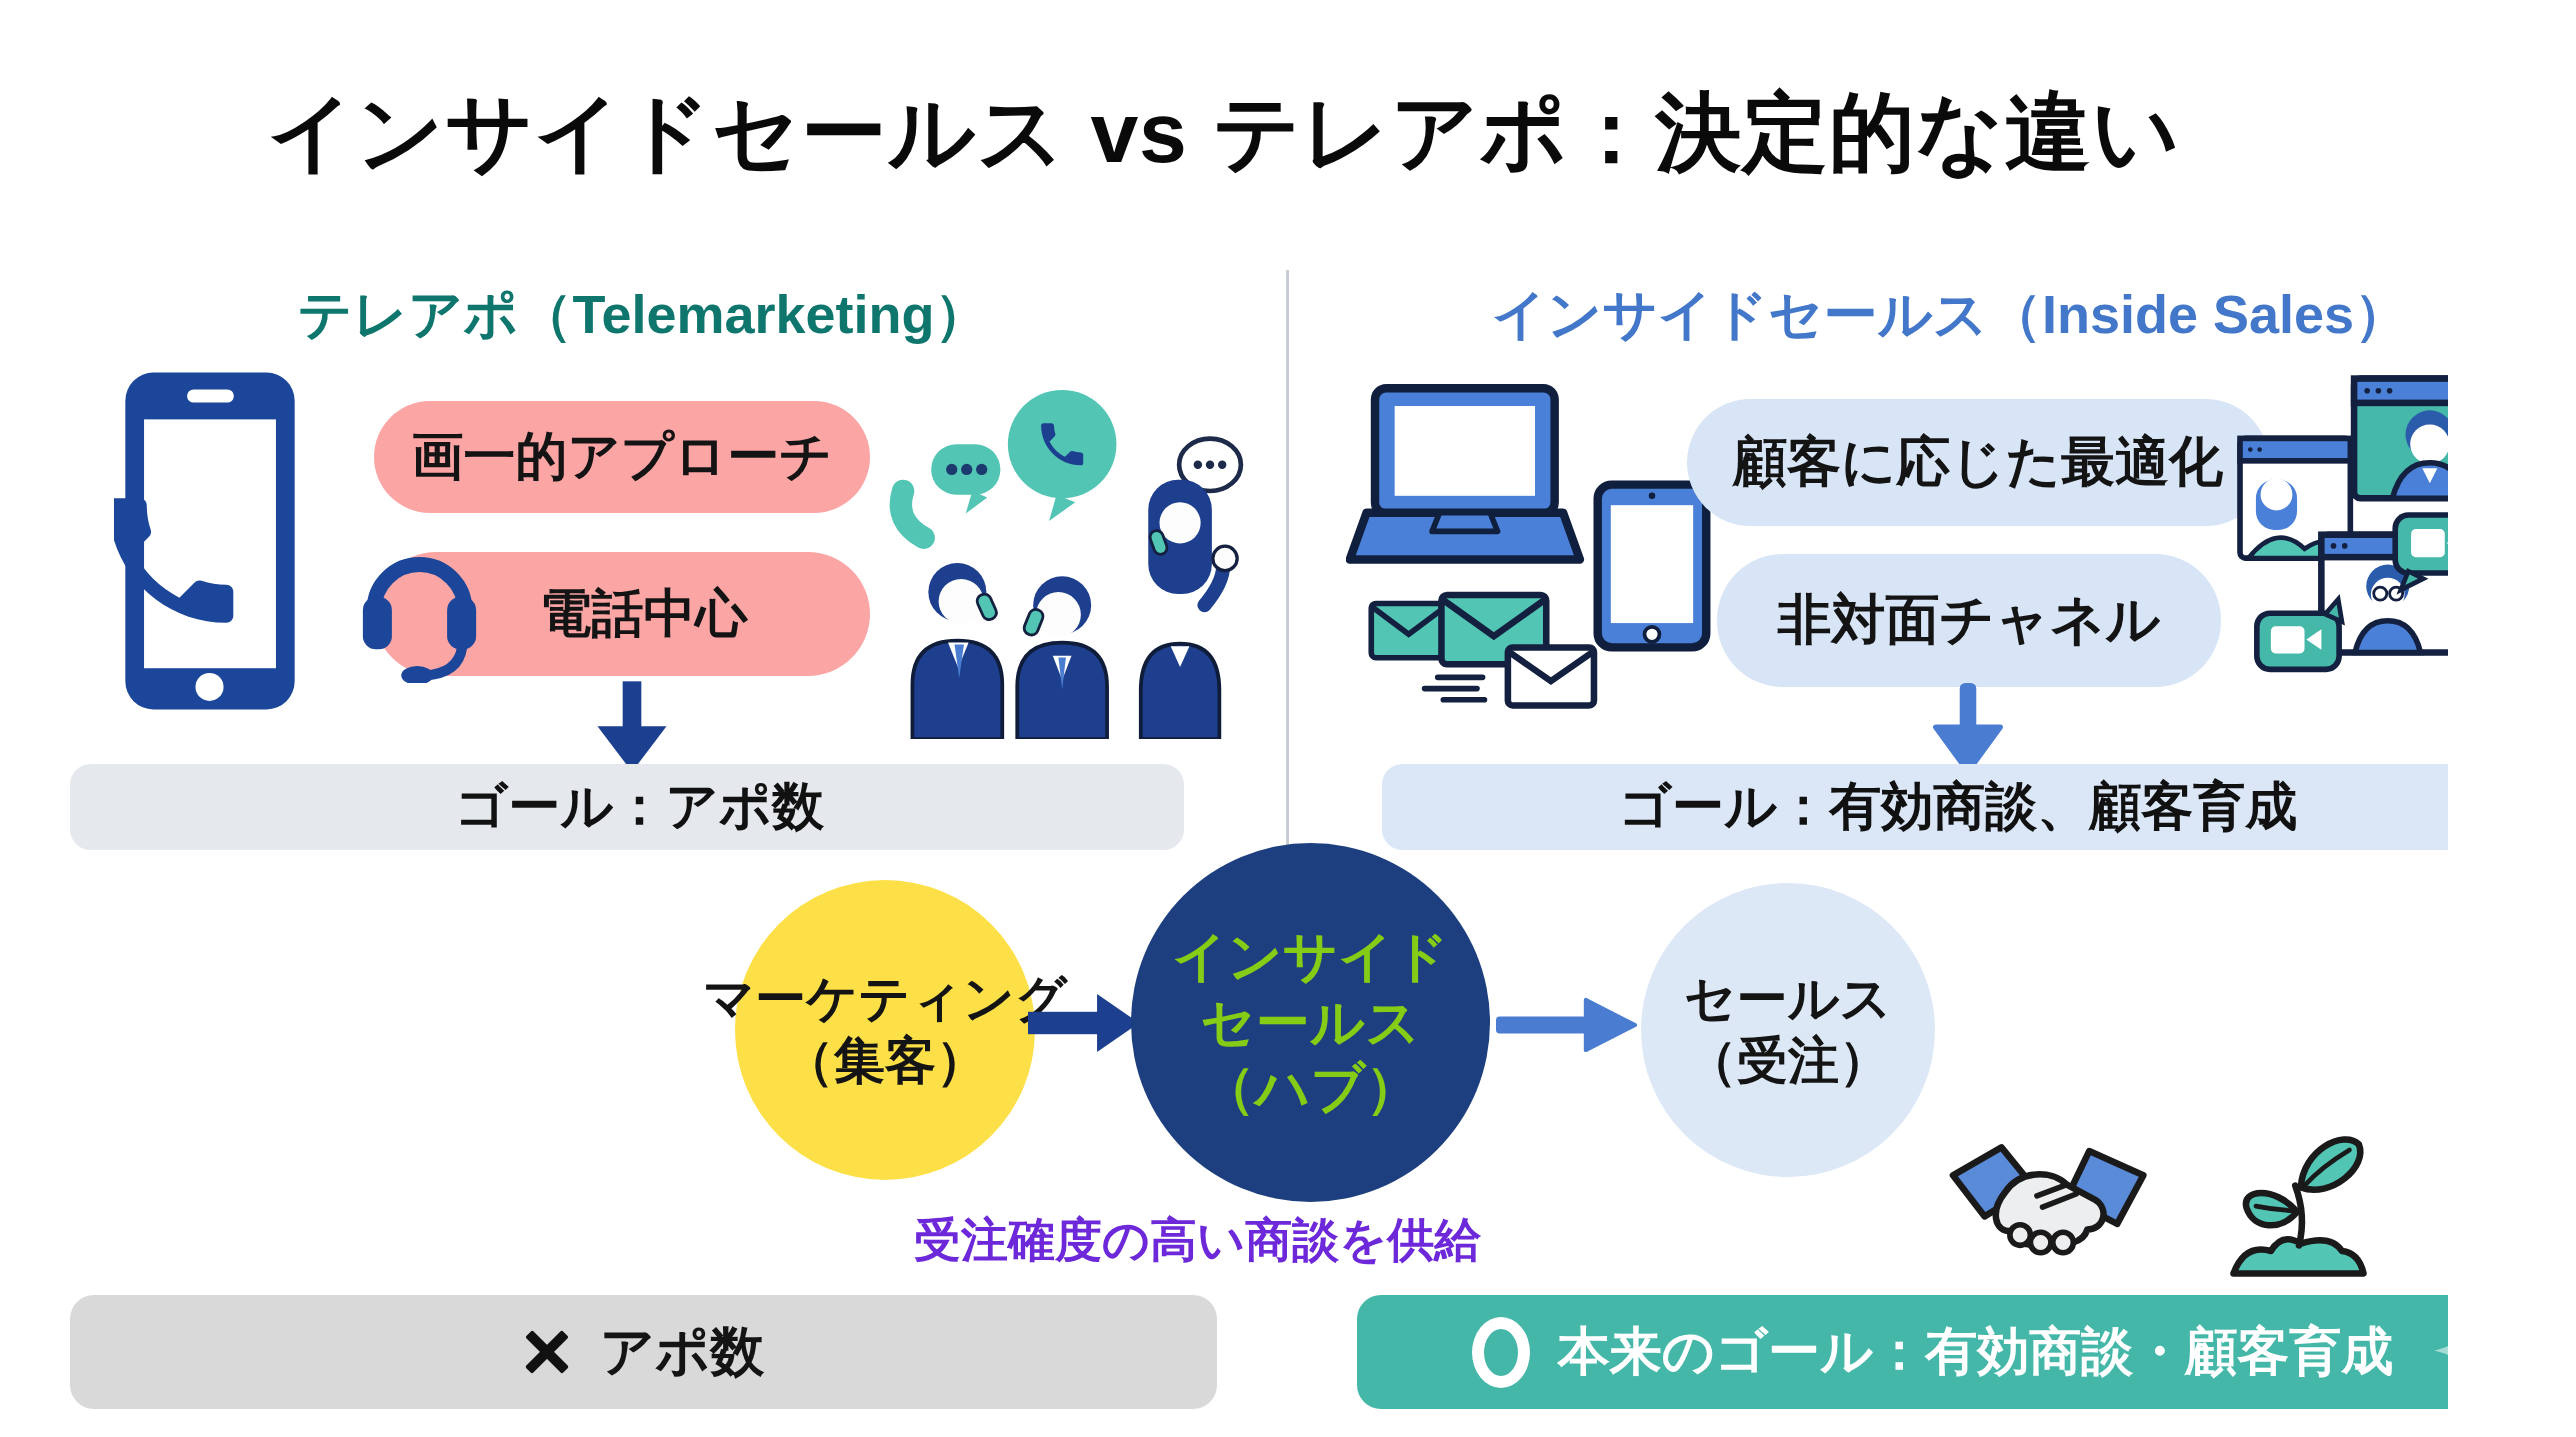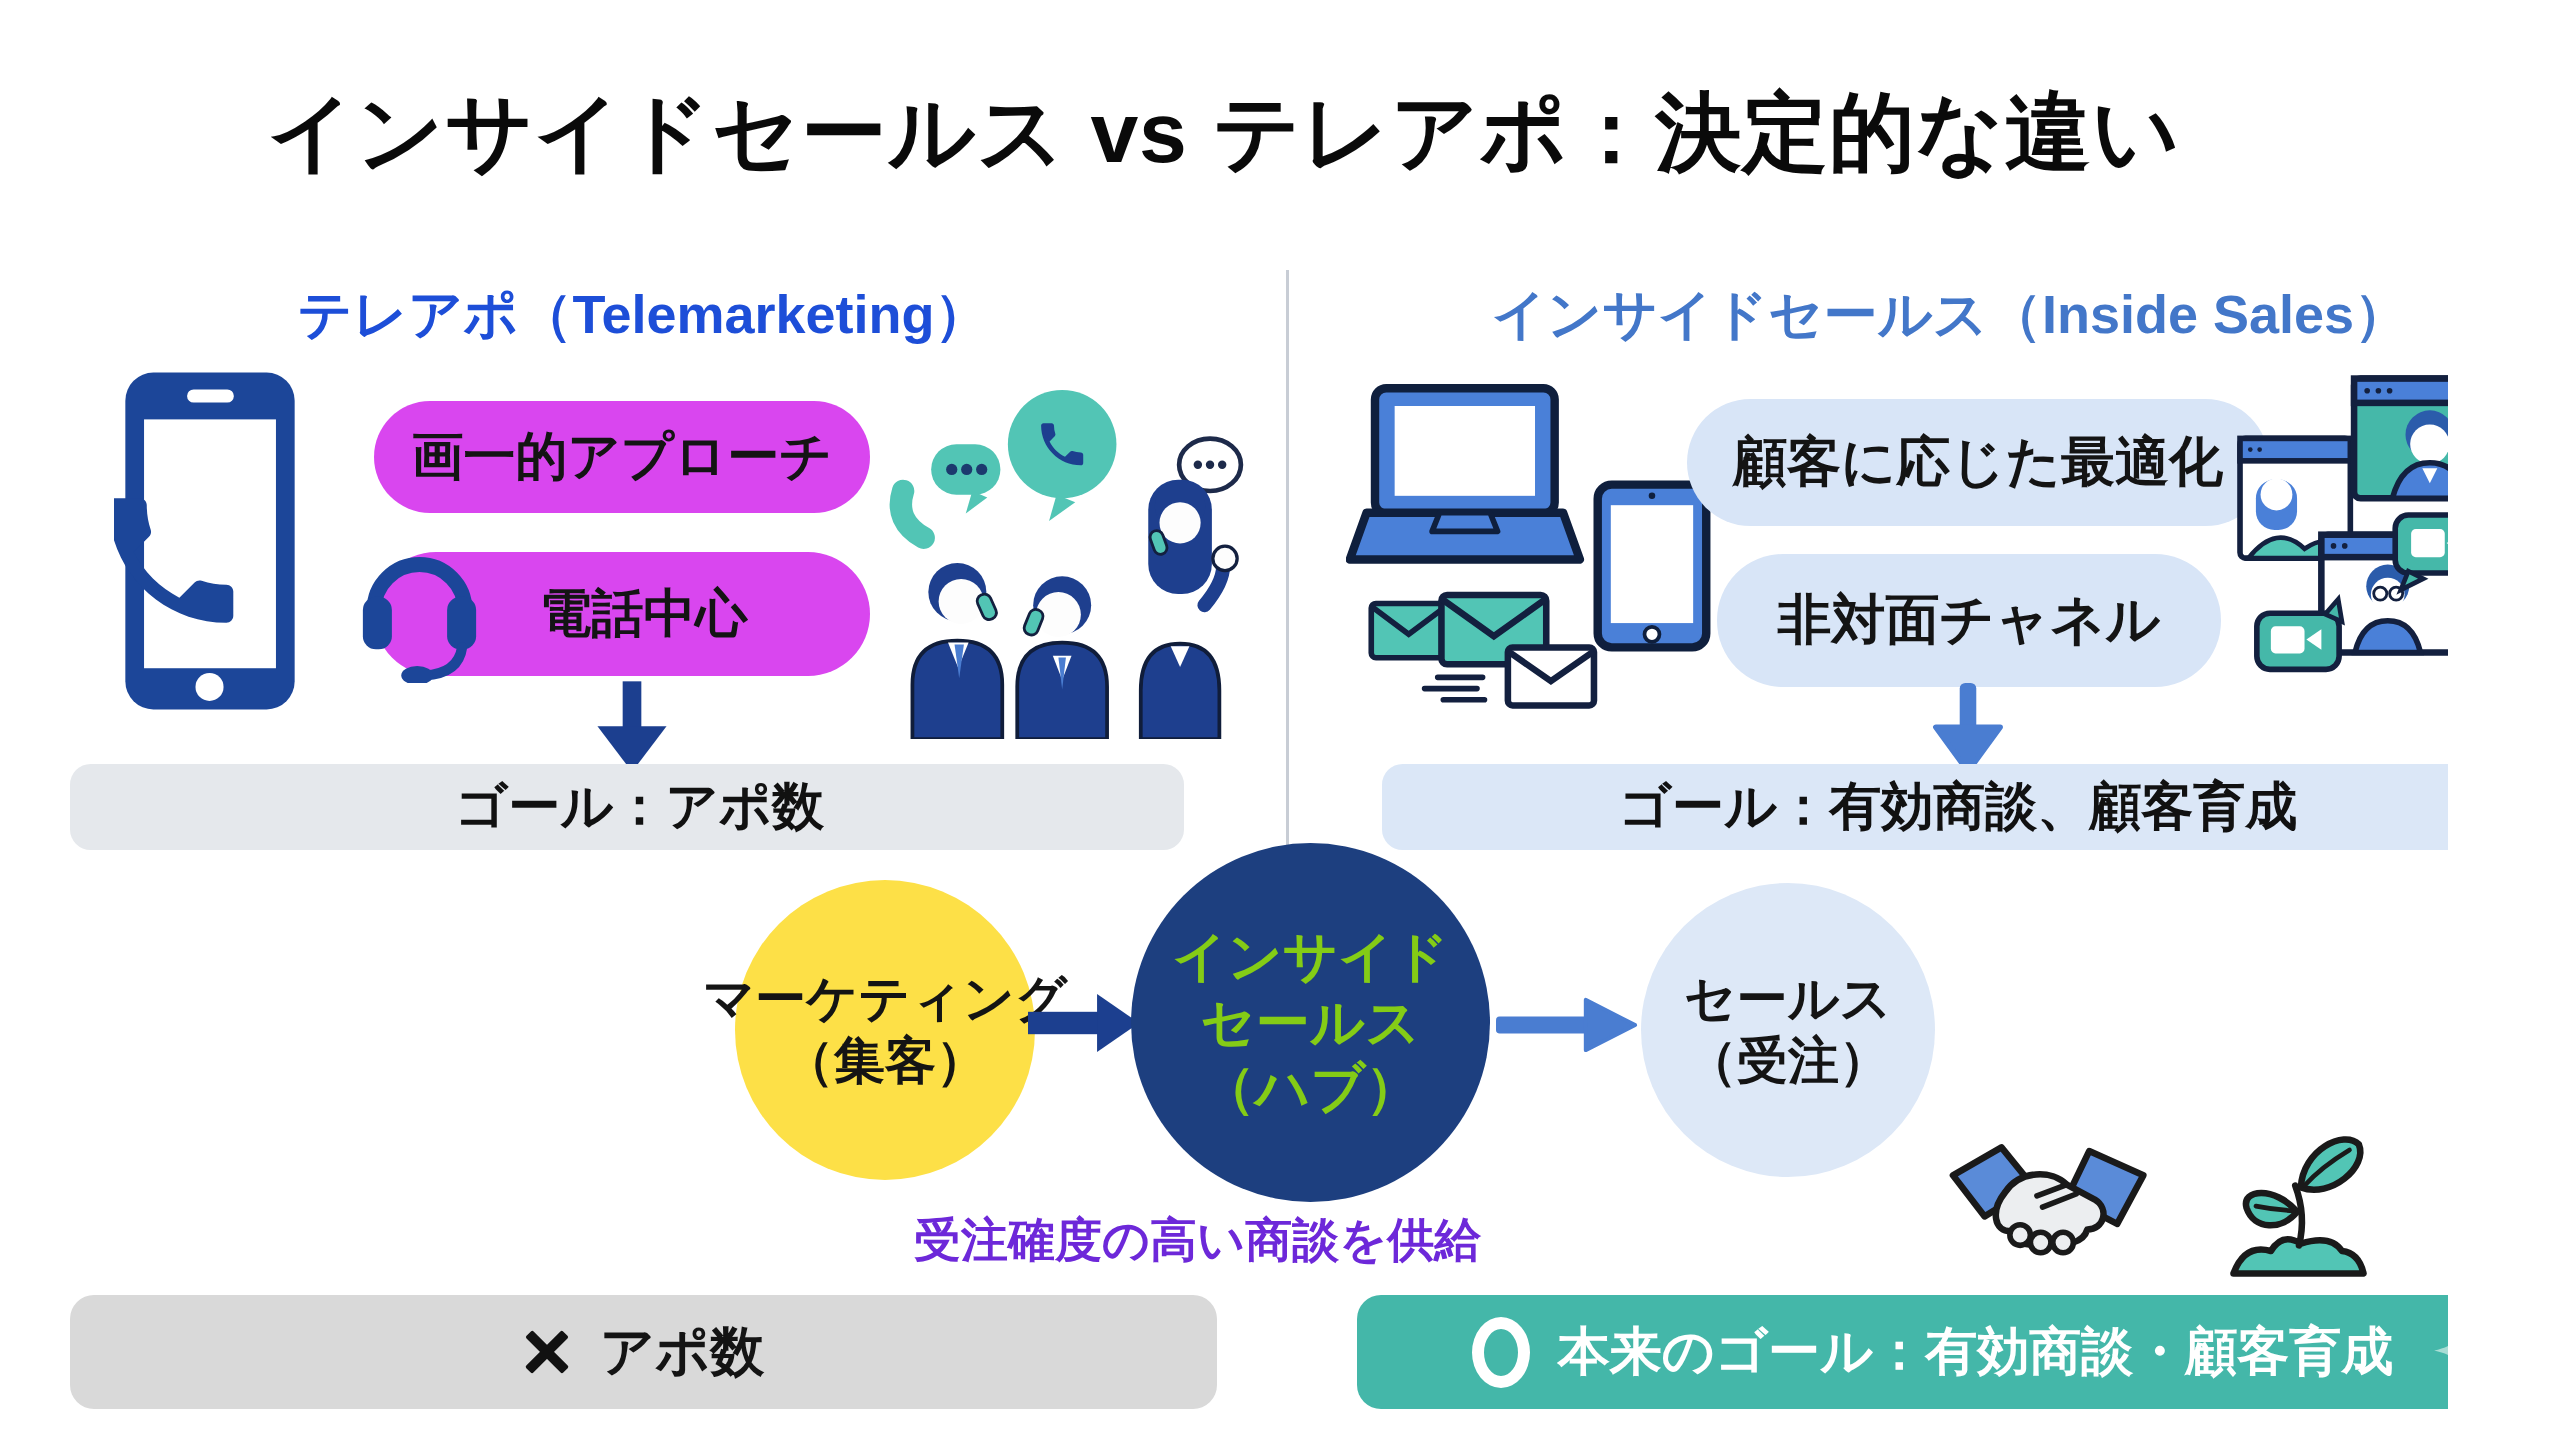--- a/index.html
+++ b/index.html
@@ -9,25 +9,25 @@
     font-family:"Liberation Sans",sans-serif;color:#141414;
   }
   .abs{position:absolute;}
   
   .title{
     left:0;top:75px;width:100%;text-align:center;
     font-size:86px;font-weight:900;letter-spacing:0.9px;color:#0a0a0a;white-space:nowrap;
   }
   .divider{left:1286px;top:270px;width:2.8px;height:607px;background:#c8cdd5;}
   .col-header{top:279px;width:1286px;text-align:center;font-size:54px;font-weight:800;white-space:nowrap;}
-  .col-header.left{left:0;color:#1d4ed8;}
+  .col-header.left{left:0;color:#0f766e;}
   .col-header.right{left:1290px;color:#4377c9;padding-left:34px;}
   
   .pill{display:flex;align-items:center;justify-content:center;font-weight:900;white-space:nowrap;}
-  .pill.gray{background:#d946ef;}
+  .pill.gray{background:#fca5a5;}
   .pill.blue{background:#d8e5f7;}
   .goalbar{display:flex;align-items:center;justify-content:center;font-size:52px;font-weight:900;
            border-radius:20.6px;white-space:nowrap;color:#111;padding-left:25px;}
   .bottombar{display:flex;align-items:center;justify-content:center;gap:28px;
              border-radius:24px;font-weight:900;white-space:nowrap;}
   
   .cross-mark{position:relative;width:49px;height:49px;flex:0 0 auto;}
   .cross-mark::before,.cross-mark::after{
     content:"";position:absolute;left:-1.9px;top:19.7px;width:52px;height:10.3px;background:#111;border-radius:1.9px;}
   .cross-mark::before{transform:rotate(45deg);}

